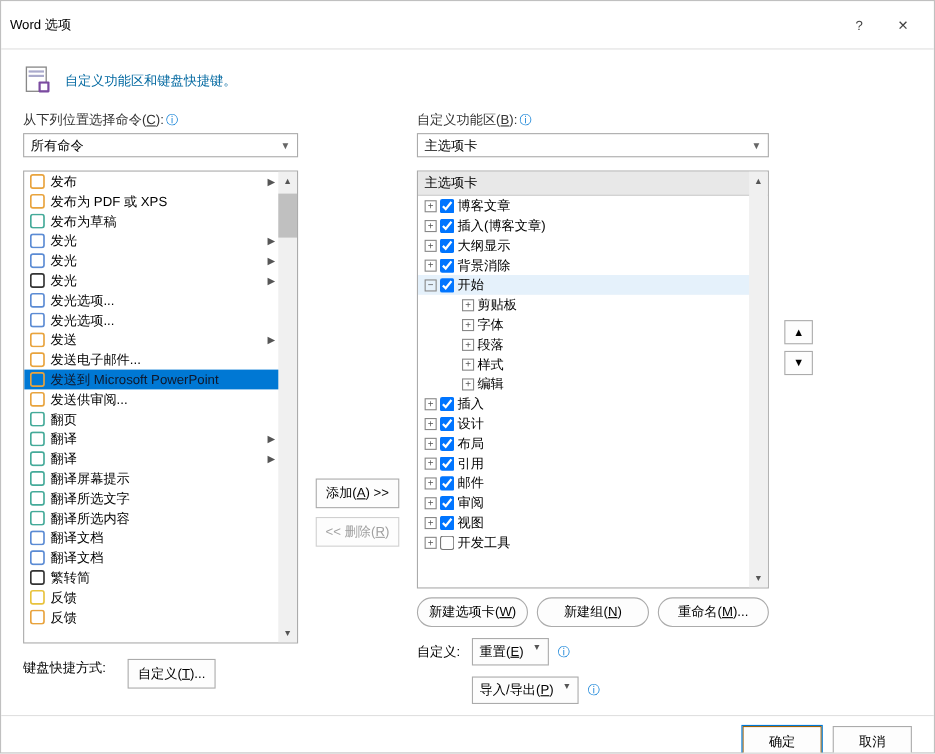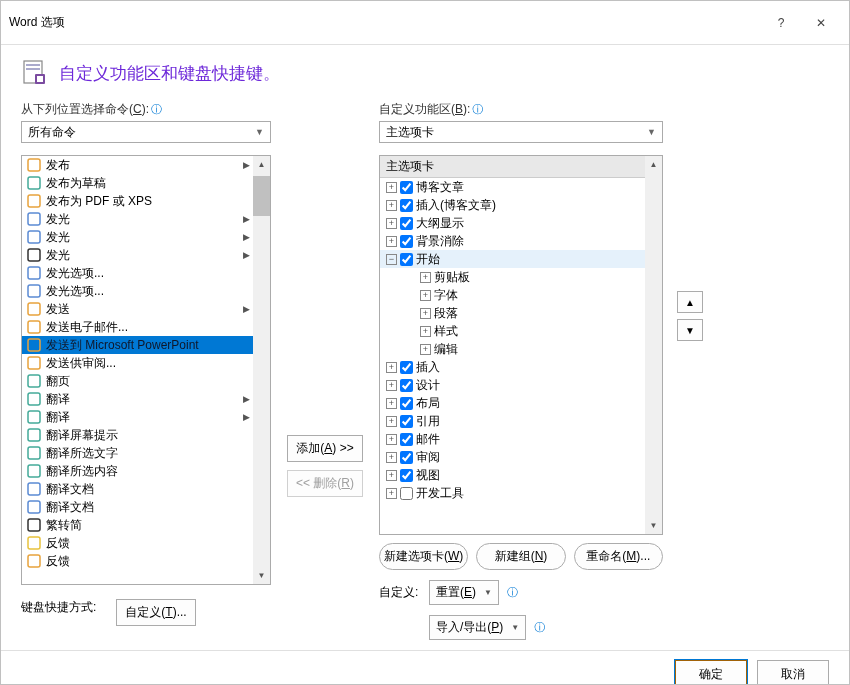--- a/index.html
+++ b/index.html
@@ -7,26 +7,26 @@
 .titlebar { height: 44px; display: flex; align-items: center; padding: 0 8px; border-bottom: 1px solid #e0e0e0; }
 .titlebar .title { flex: 1; }
 .titlebar .btn { width: 40px; height: 28px; display: flex; align-items: center; justify-content: center; color: #444; cursor: pointer; }
 .main { display: flex; height: 605px; }
 .sidebar { width: 140px; background: #fff; border-right: 1px solid #e0e0e0; padding-top: 10px; }
 .sidebar-item { padding: 8px 14px; cursor: pointer; color: #333; }
 .sidebar-item.active { background: #d4d4d4; }
 .content { flex: 1; padding: 14px 20px 8px 20px; position: relative; }
 .header-row { display: flex; align-items: center; gap: 10px; margin-bottom: 14px; }
 .header-icon { width: 28px; height: 28px; }
-.header-text { font-size: 17px; color: #6d28d9; }
+.header-text { font-size: 12px; color: #0369a1; }
 .columns { display: flex; gap: 14px; }
 .col { display: flex; flex-direction: column; }
 .col-left { width: 250px; }
 .col-mid { width: 80px; align-items: center; justify-content: center; gap: 8px; padding-top: 190px; }
-.col-right { width: 284px; position: relative; }
+.col-right { width: 320px; position: relative; }
 .col-far { width: 28px; padding-top: 190px; gap: 6px; display: flex; flex-direction: column; }
 .field-label { margin-bottom: 3px; color: #333; }
 .field-label .u { text-decoration: underline; }
 .info-icon { color: #0078d4; font-size: 11px; margin-left: 2px; }
 .dropdown { border: 1px solid #ababab; height: 22px; display: flex; align-items: center; padding: 0 6px; background: #fff; position: relative; cursor: pointer; margin-bottom: 12px; }
 .dropdown .arrow { position: absolute; right: 6px; color: #666; font-size: 9px; }
 .listbox { border: 1px solid #ababab; height: 430px; overflow: hidden; position: relative; background: #fff; }
 .list-scroll { position: absolute; right: 0; top: 0; bottom: 0; width: 17px; background: #f0f0f0; }
 .list-scroll .thumb { background: #c0c0c0; width: 100%; height: 40px; position: absolute; top: 20px; }
 .list-scroll .arr { position: absolute; width: 100%; height: 17px; display: flex; align-items: center; justify-content: center; font-size: 8px; color: #555; }
@@ -45,21 +45,21 @@
 .tree-item .chk { width: 13px; height: 13px; margin-right: 3px; }
 .tree-item .lbl { }
 .tree-header { background: #e8e8e8; border-bottom: 1px solid #ccc; padding: 2px 6px; font-weight: normal; }
 .tree-item.l1 { padding-left: 6px; }
 .tree-item.l2 { padding-left: 40px; }
 .tree-item.hl { background: #e5f1fb; }
 .action-row { display: flex; gap: 8px; margin-top: 8px; }
 .action-row .btn-std { flex: 1; min-width: 0; font-size: 11px; padding: 4px 4px; border-radius: 15px; }
 .custom-row { display: flex; align-items: center; gap: 6px; margin-top: 10px; margin-left: 0; }
 .custom-row .lbl { width: 44px; }
-.btn-drop { border: 1px solid #ababab; background: #fdfdfd; padding: 3px 6px; display: flex; align-items: center; gap: 8px; cursor: pointer; }
+.btn-drop { border: 1px solid #ababab; background: #fdfdfd; padding: 3px 6px; display: flex; align-items: flex-start; gap: 8px; cursor: pointer; }
 .btn-drop .arrow { font-size: 8px; color: #555; }
 .footer { border-top: 1px solid #e0e0e0; height: 48px; display: flex; align-items: center; justify-content: flex-end; padding-right: 20px; gap: 10px; }
 .footer .btn-std { min-width: 72px; padding: 5px 8px; }
 .footer .btn-std.primary { border: 1px solid #a16207; outline: 1px solid #0078d4; }
 .kb-row { display: flex; align-items: flex-start; gap: 20px; margin-top: 14px; }
 .u { text-decoration: underline; }
 </style>
 </head>
 <body>
 
@@ -99,32 +99,32 @@
                 <svg width="14" height="14">
                   <rect x="1" y="1" width="12" height="12" fill="none" stroke="#e8a33d" stroke-width="1.5" rx="2"></rect>
                 </svg>
               </span>
               <span>发布</span>
               <span class="sub">▶</span>
             </div>
             <div class="cmd-item">
               <span class="icn">
                 <svg width="14" height="14">
+                  <rect x="1" y="1" width="12" height="12" fill="none" stroke="#e8a33d" stroke-width="1.5" rx="2"></rect>
+                </svg>
+              </span>
+              <span>发布为 PDF 或 XPS</span>
+            </div>
+            <div class="cmd-item">
+              <span class="icn">
+                <svg width="14" height="14">
                   <rect x="1" y="1" width="12" height="12" fill="none" stroke="#4a9" stroke-width="1.5" rx="2"></rect>
                 </svg>
               </span>
               <span>发布为草稿</span>
-            </div>
-            <div class="cmd-item">
-              <span class="icn">
-                <svg width="14" height="14">
-                  <rect x="1" y="1" width="12" height="12" fill="none" stroke="#e8a33d" stroke-width="1.5" rx="2"></rect>
-                </svg>
-              </span>
-              <span>发布为 PDF 或 XPS</span>
             </div>
             <div class="cmd-item">
               <span class="icn">
                 <svg width="14" height="14">
                   <rect x="1" y="1" width="12" height="12" fill="none" stroke="#5b8bd4" stroke-width="1.5" rx="2"></rect>
                 </svg>
               </span>
               <span>发光</span>
               <span class="sub">▶</span>
             </div>

